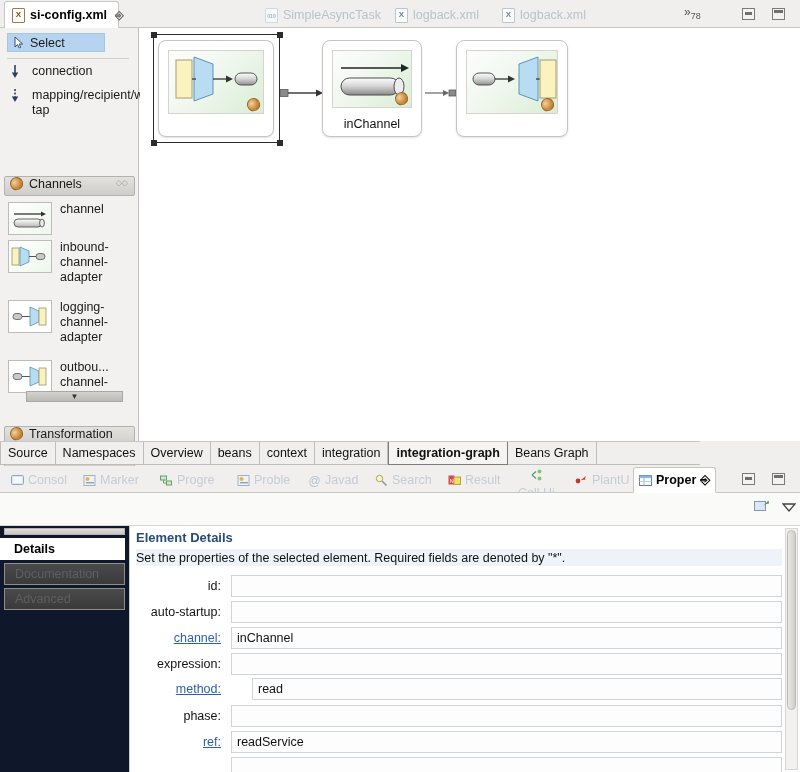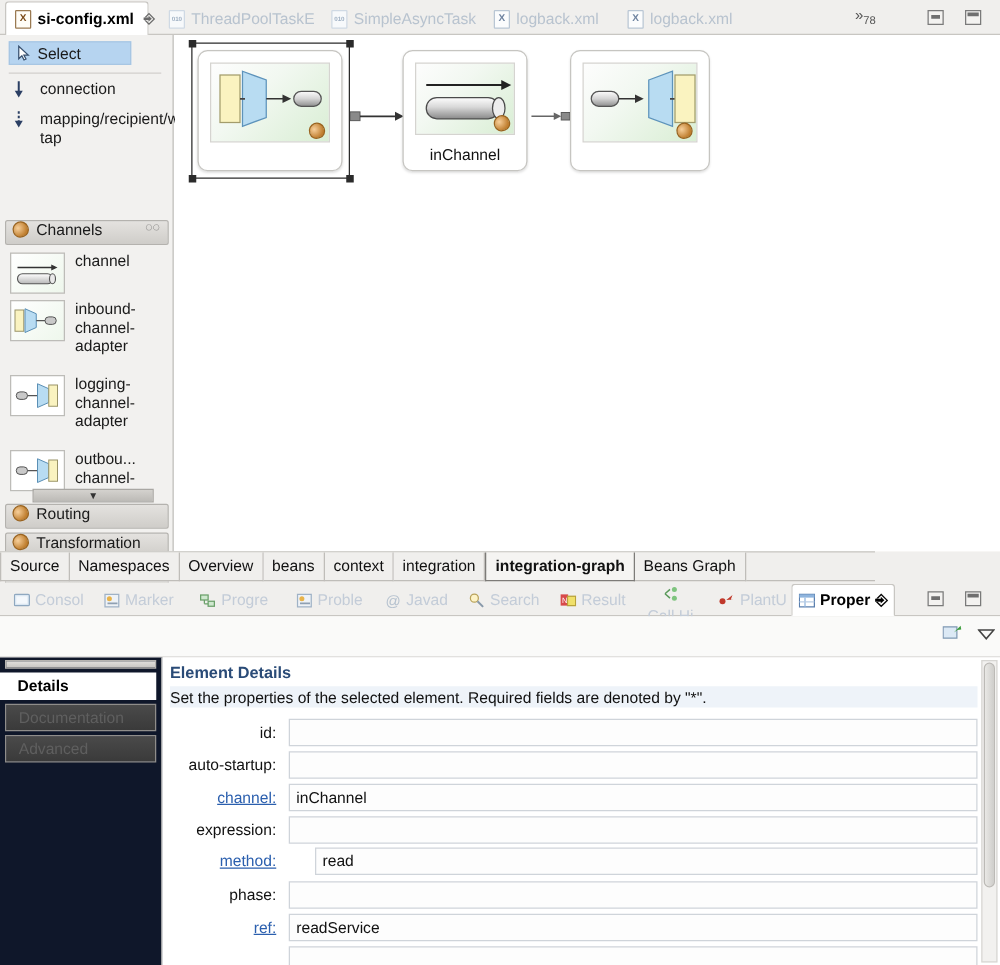--- a/index.html
+++ b/index.html
@@ -295,24 +295,20 @@
 <body>
 
 <div id="root">
 
   <div class="editor-tabbar">
     <div class="etab active" style="left:4px;width:115px;">
       <span class="ficon active-file"></span>
       <span>si-config.xml</span>
       <span class="close-x">⎆</span>
     </div>
-    <div class="etab" style="left:128px;">
-      <span class="ficon java"></span>
-      <span>ThreadPoolTaskE</span>
-    </div>
     <div class="etab" style="left:258px;">
       <span class="ficon java"></span>
       <span>SimpleAsyncTask</span>
     </div>
     <div class="etab" style="left:388px;">
       <span class="ficon"></span>
       <span>logback.xml</span>
     </div>
     <div class="etab" style="left:495px;">
       <span class="ficon"></span>
@@ -417,24 +413,20 @@
             <rect x="30" y="7" width="7" height="17" fill="#faf3c0" stroke="#9a9468" stroke-width="0.8"></rect>
           </svg>
         </span>
         <span>outbou... channel-</span>
       </div>
 
       <div class="pal-scroll-down">
         <span>▼</span>
       </div>
 
-      <div class="pal-group" style="top:375px;">
-        <span class="bean-ico"></span>
-        <span>Routing</span>
-      </div>
       <div class="pal-group" style="top:398px;">
         <span class="bean-ico"></span>
         <span>Transformation</span>
       </div>
       <div class="pal-group" style="top:421px;">
         <span class="bean-ico"></span>
         <span>Endpoints</span>
       </div>
     </div>
 

